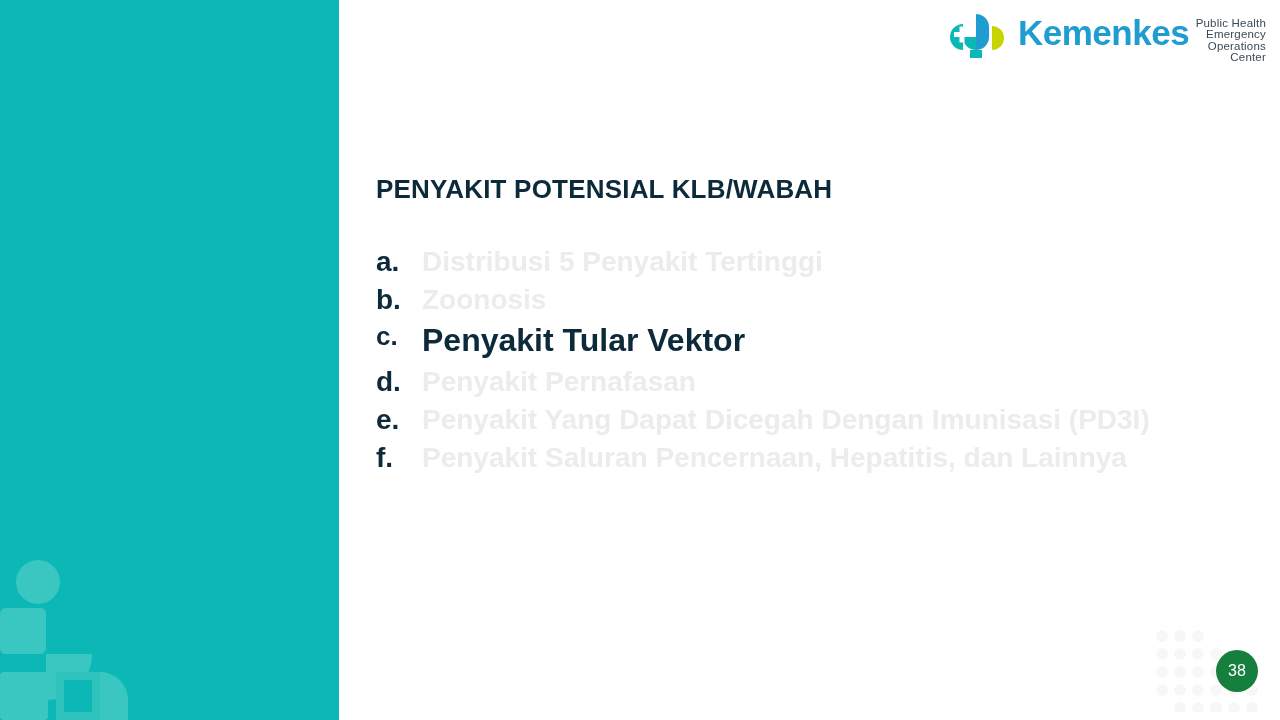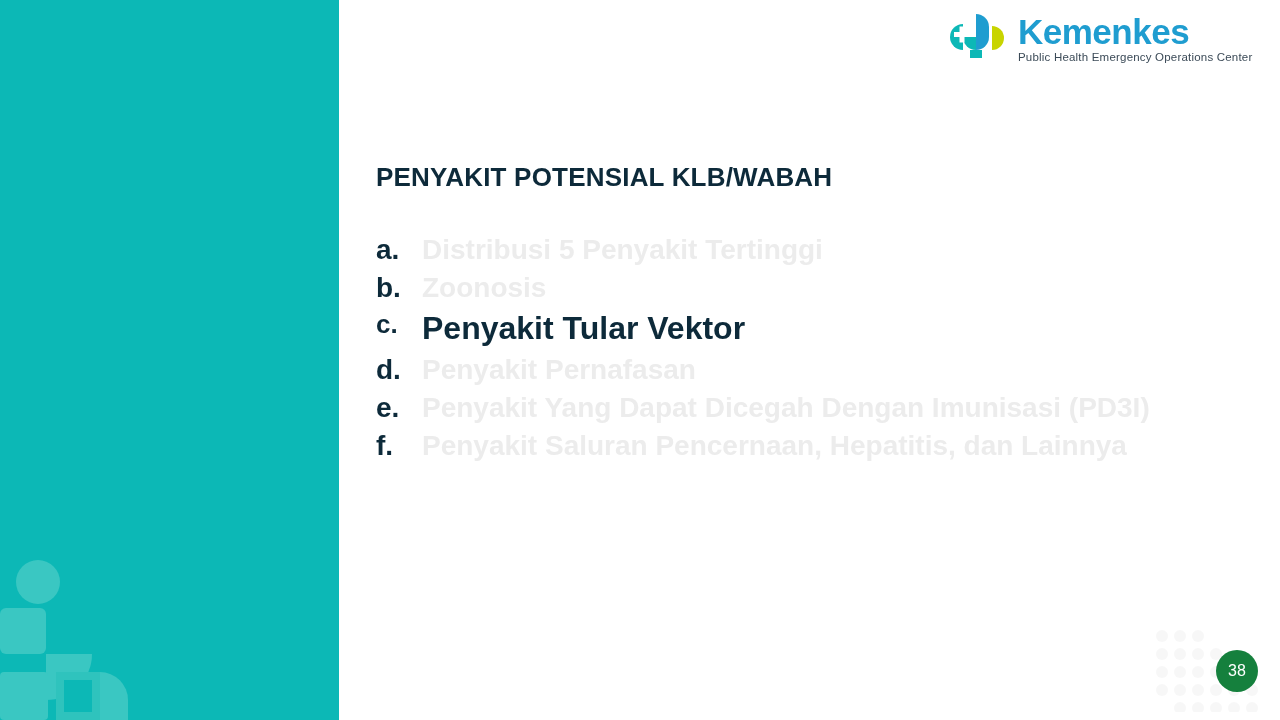--- a/index.html
+++ b/index.html
@@ -49,23 +49,24 @@
     align-items: center;
     gap: 10px;
   }
   .logo-mark {
     width: 62px;
     height: 58px;
     flex: 0 0 auto;
   }
   .logo-text {
     display: flex;
-    flex-direction: column;
+    flex-direction: row;
     justify-content: center;
     line-height: 1;
+    text-align: right;
   }
   .logo-title {
     font-size: 35px;
     font-weight: bold;
     color: #1f9dd0;
     letter-spacing: -0.5px;
   }
   .logo-sub {
     margin-top: 3px;
     font-size: 11.5px;
@@ -78,21 +79,21 @@
     position: absolute;
     left: 376px;
     top: 158px;
     width: 860px;
   }
   .slide-title {
     font-size: 26px;
     font-weight: bold;
     color: #0d2a3a;
     letter-spacing: 0.2px;
-    margin: 4px 0 38px 0;
+    margin: 16px 0 38px 0;
   }
   .list {
     margin: 0;
     padding: 0;
     list-style: none;
   }
   .list-item {
     display: flex;
     align-items: flex-start;
     font-size: 28px;

